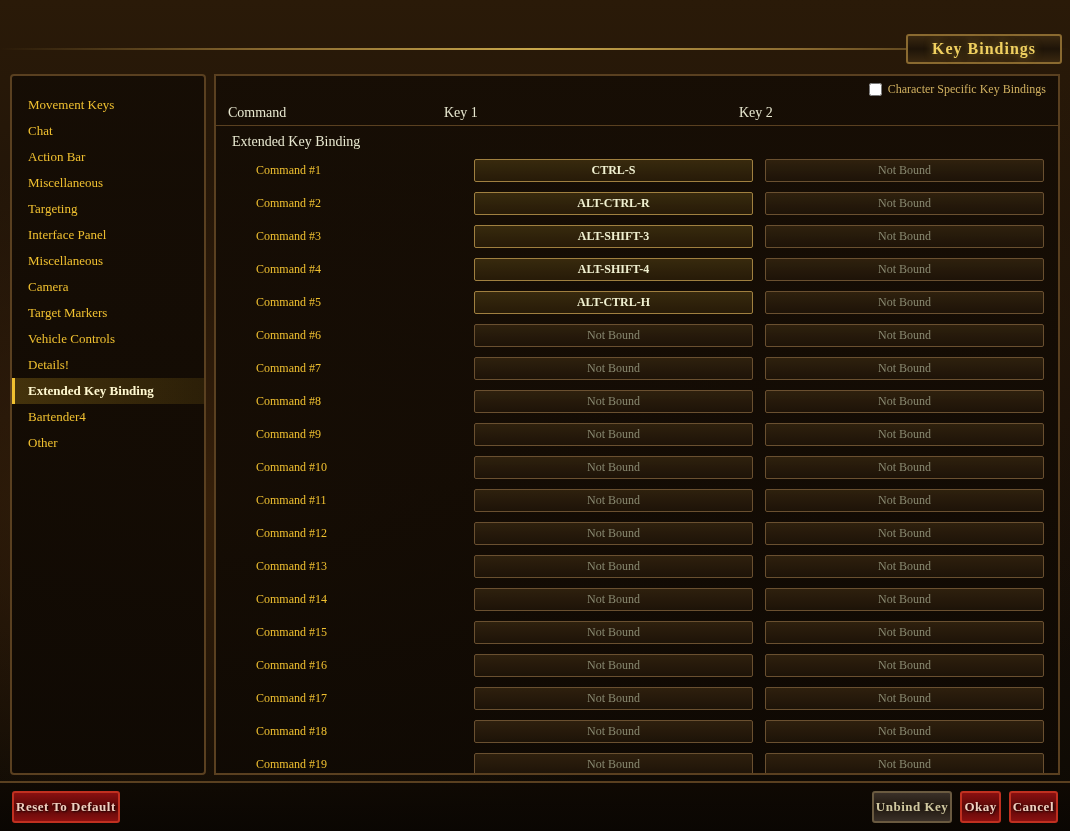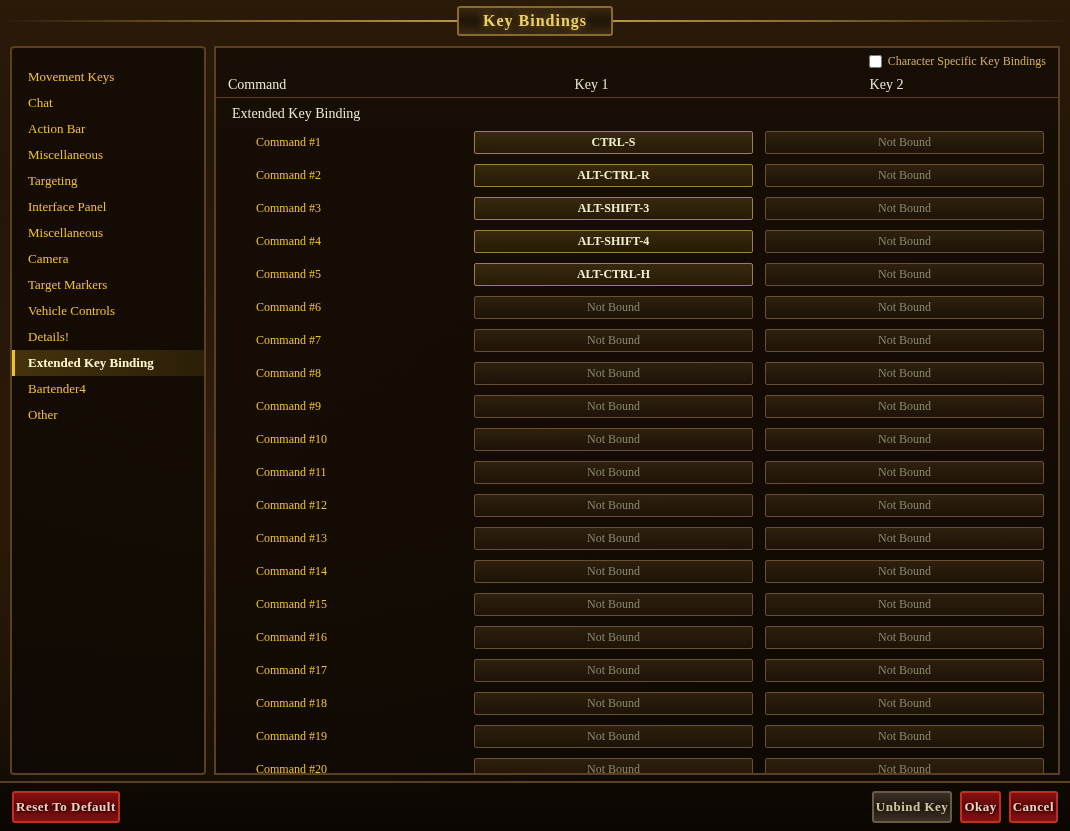--- a/index.html
+++ b/index.html
@@ -30,24 +30,25 @@
       left: 0;
       right: 0;
       bottom: 0;
       display: flex;
       flex-direction: column;
     }
 
     
     .title-bar {
       display: flex;
-      justify-content: center;
+      justify-content: flex-end;
       align-items: center;
-      padding: 6px 16px 4px;
+      padding: 6px 8px 4px;
       position: relative;
+      margin-top: 28px;
     }
 
     .title-bar-line {
       position: absolute;
       left: 0;
       right: 0;
       top: 50%;
       height: 2px;
       background: linear-gradient(90deg, transparent, #8a6a30, #c9a84c, #8a6a30, transparent);
     }
@@ -144,21 +145,20 @@
     .table-header {
       display: grid;
       grid-template-columns: 220px 1fr 1fr 16px;
       padding: 4px 8px;
       border-bottom: 1px solid #5a4020;
     }
 
     .table-header-cell {
       color: #e8e8d0;
       font-size: 14px;
-      text-align: center;
     }
 
     .table-header-cell:first-child {
       text-align: left;
       padding-left: 4px;
     }
 
     
     .section-heading {
       padding: 8px 16px 4px;

